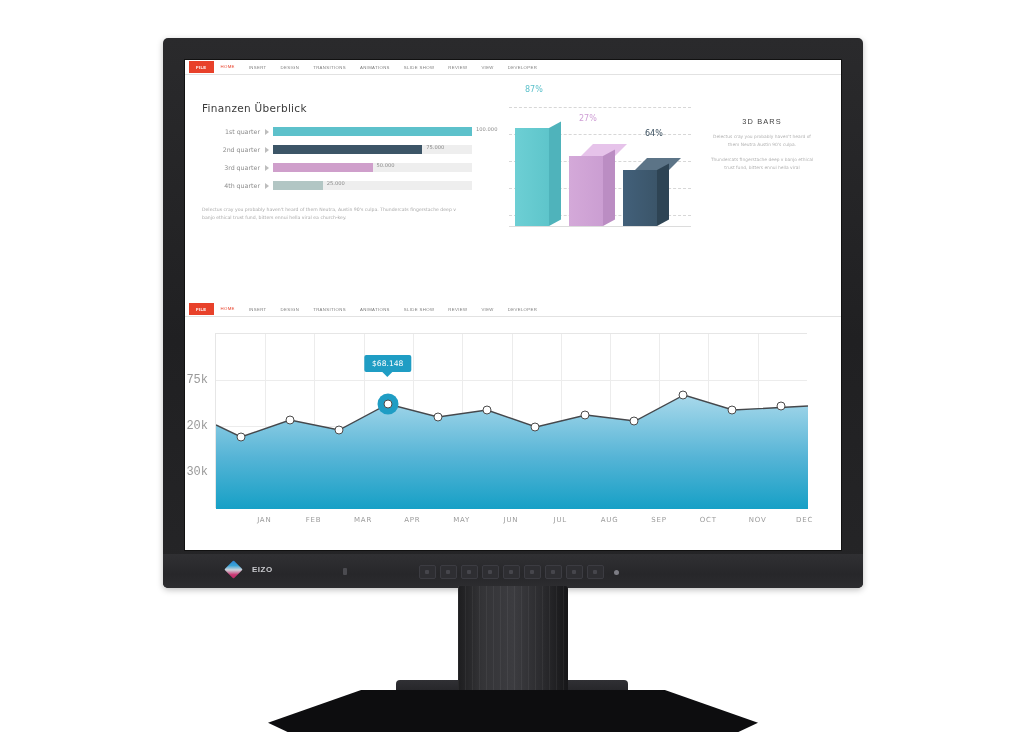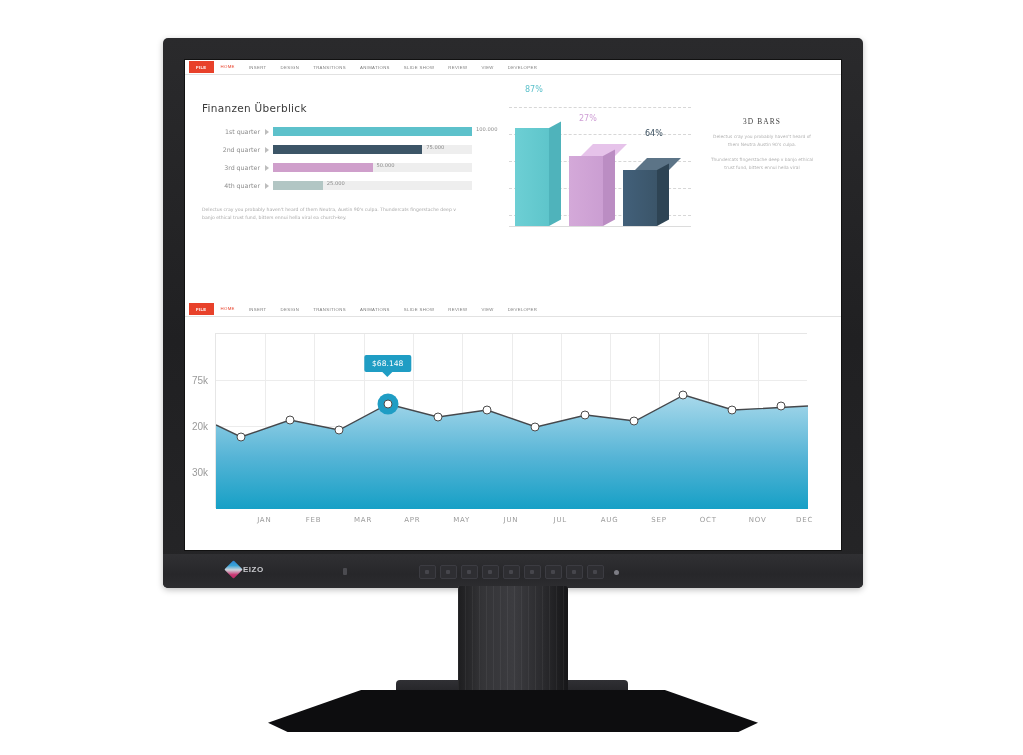--- a/index.html
+++ b/index.html
@@ -8,21 +8,21 @@
 
   
   .monitor{position:absolute;left:163px;top:38px;width:700px;height:550px;
            background:linear-gradient(180deg,#2a2a2c 0%,#202022 55%,#252527 100%);
            border-radius:5px;box-shadow:0 2px 6px rgba(0,0,0,.25);}
   .screen{position:absolute;left:21px;top:21px;width:658px;height:492px;background:#ffffff;
           border:1px solid #111;box-sizing:border-box;overflow:hidden;}
   .bezel-bottom{position:absolute;left:0;bottom:0;width:100%;height:34px;
                 background:linear-gradient(180deg,#303033 0%,#27272a 60%,#2d2d30 100%);
                 border-bottom-left-radius:5px;border-bottom-right-radius:5px;}
-  .eizo{position:absolute;left:22px;top:9px;display:flex;align-items:center;gap:3px;padding-left:42px;}
+  .eizo{position:absolute;left:22px;top:9px;display:flex;align-items:center;gap:12px;padding-left:42px;}
   .eizo-diamond{width:13px;height:13px;transform:rotate(45deg);
      background:linear-gradient(135deg,#2f7fd0 0%,#37a3d8 28%,#cfd4da 52%,#c93a74 78%,#b9255f 100%);
      border-radius:1px;}
   .eizo-text{font-size:8px;letter-spacing:.5px;color:#c9cace;font-weight:bold;
              font-family:"Liberation Sans",sans-serif;}
   .bezel-dot{position:absolute;left:180px;top:14px;width:4px;height:7px;background:#4b4b50;border-radius:1px;}
   .btnrow{position:absolute;left:256px;top:11px;display:flex;gap:4px;align-items:center;}
   .osd-btn{width:15px;height:12px;background:#2e2e32;border:1px solid #3c3c42;border-radius:2px;
            position:relative;}
   .osd-btn::after{content:"";position:absolute;left:5px;top:4px;width:4px;height:4px;
@@ -73,31 +73,31 @@
   .gridline{position:absolute;left:8px;width:182px;border-top:1px dashed #d7d7d7;}
   .bar3{position:absolute;bottom:13px;}
   .bface{position:absolute;bottom:0;width:34px;}
   .bside{position:absolute;bottom:0;width:12px;
          transform-origin:bottom left;}
   .btop{position:absolute;width:34px;height:12px;}
   .pct{position:absolute;font-size:8px;font-family:"DejaVu Sans",sans-serif;}
 
   .rtbox{position:absolute;left:523px;top:42px;width:108px;text-align:center;}
   .rt-title{font-size:7.4px;letter-spacing:1.1px;color:#3f3f3f;
-            font-family:Liberation Serif, serif;}
+            font-family:Liberation Sans, sans-serif;}
   .rt-p{margin-top:7px;font-size:4.4px;line-height:1.85;color:#b2b2b2;
         font-family:"DejaVu Sans",sans-serif;}
 
   
   .s2body{position:relative;height:236px;}
   .chart{position:absolute;left:30px;top:16px;width:592px;height:196px;}
   .plot{position:absolute;left:0;top:0;width:100%;height:175px;border-left:1px solid #e6e6e6;
         border-top:1px solid #e6e6e6;box-sizing:border-box;}
   .ytick{position:absolute;right:100%;transform:translateY(-50%);padding-right:8px;
-         font-size:10px;color:#9a9a9a;font-family:Liberation Sans, sans-serif;white-space:nowrap;}
+         font-size:12px;color:#9a9a9a;font-family:Liberation Mono, monospace;white-space:nowrap;}
   .hline{position:absolute;left:0;width:100%;border-top:1px solid #ececec;}
   .vline{position:absolute;top:0;height:100%;border-left:1px solid #ececec;}
   .xlabels{position:absolute;left:0;top:183px;width:100%;}
   .xlab{position:absolute;transform:translateX(-50%);font-size:7px;letter-spacing:.8px;
         color:#9a9a9a;font-family:"DejaVu Sans",sans-serif;}
   .tooltip{position:absolute;background:#1f9dc4;color:#fff;font-size:7.6px;padding:4px 8px;
            border-radius:2px;transform:translateX(-50%);white-space:nowrap;
            font-family:"DejaVu Sans",sans-serif;}
   .tooltip::after{content:"";position:absolute;left:50%;top:100%;transform:translateX(-50%);
            border-left:5px solid transparent;border-right:5px solid transparent;

